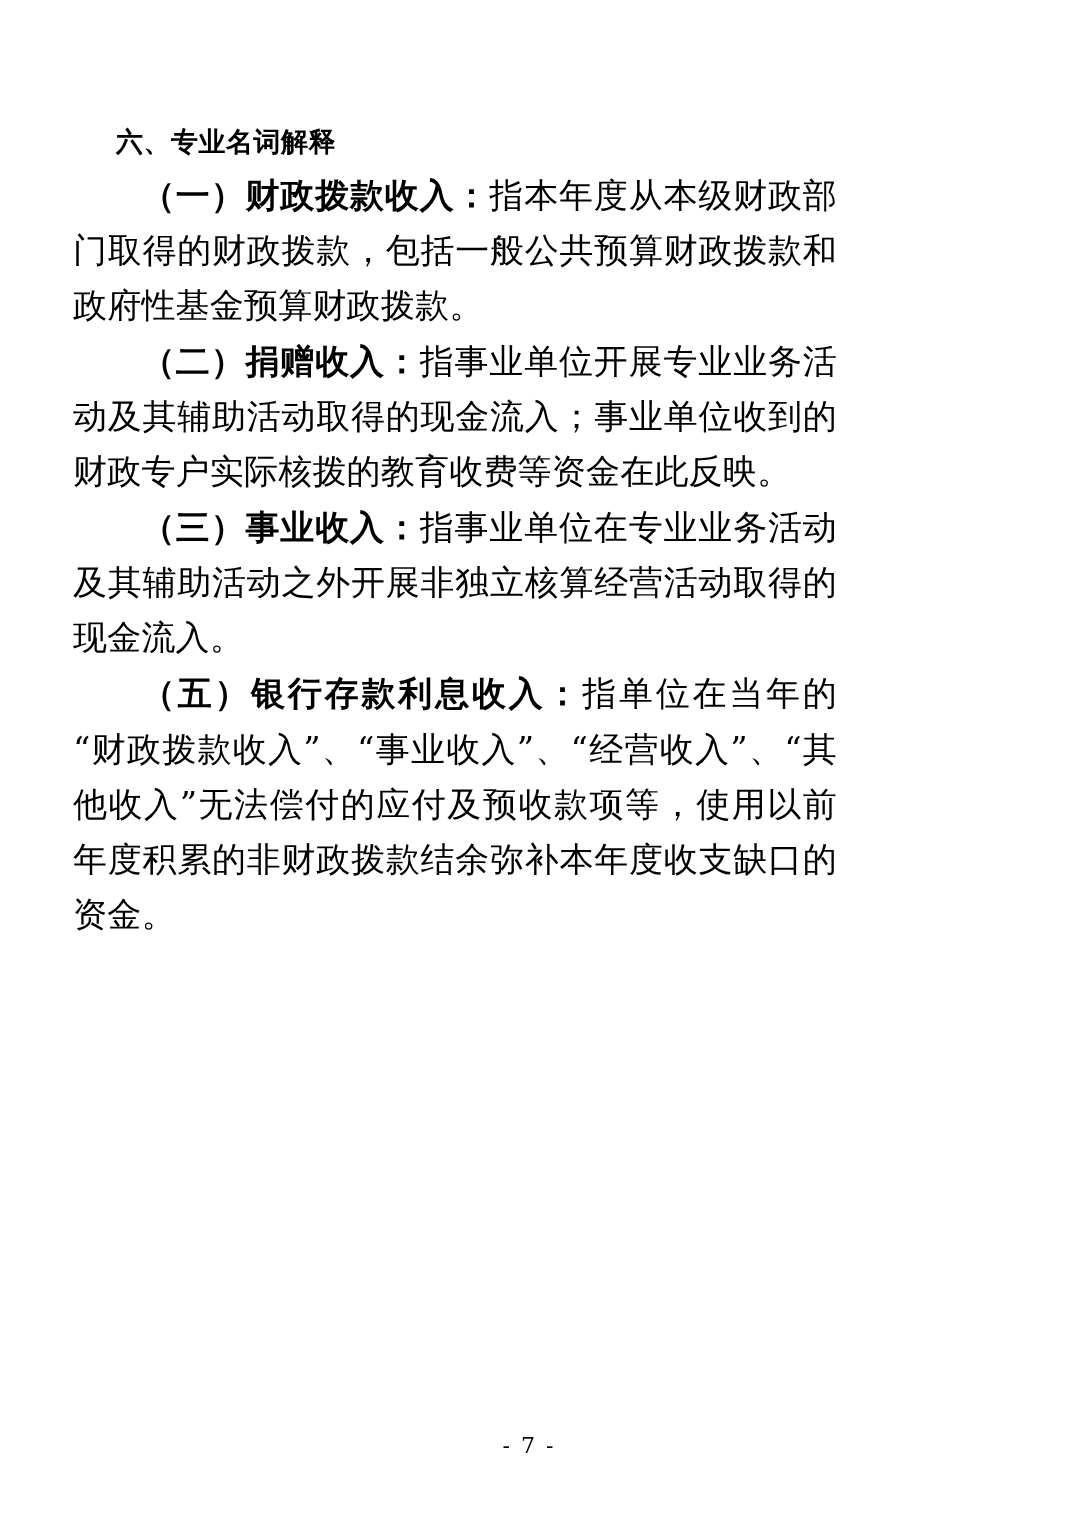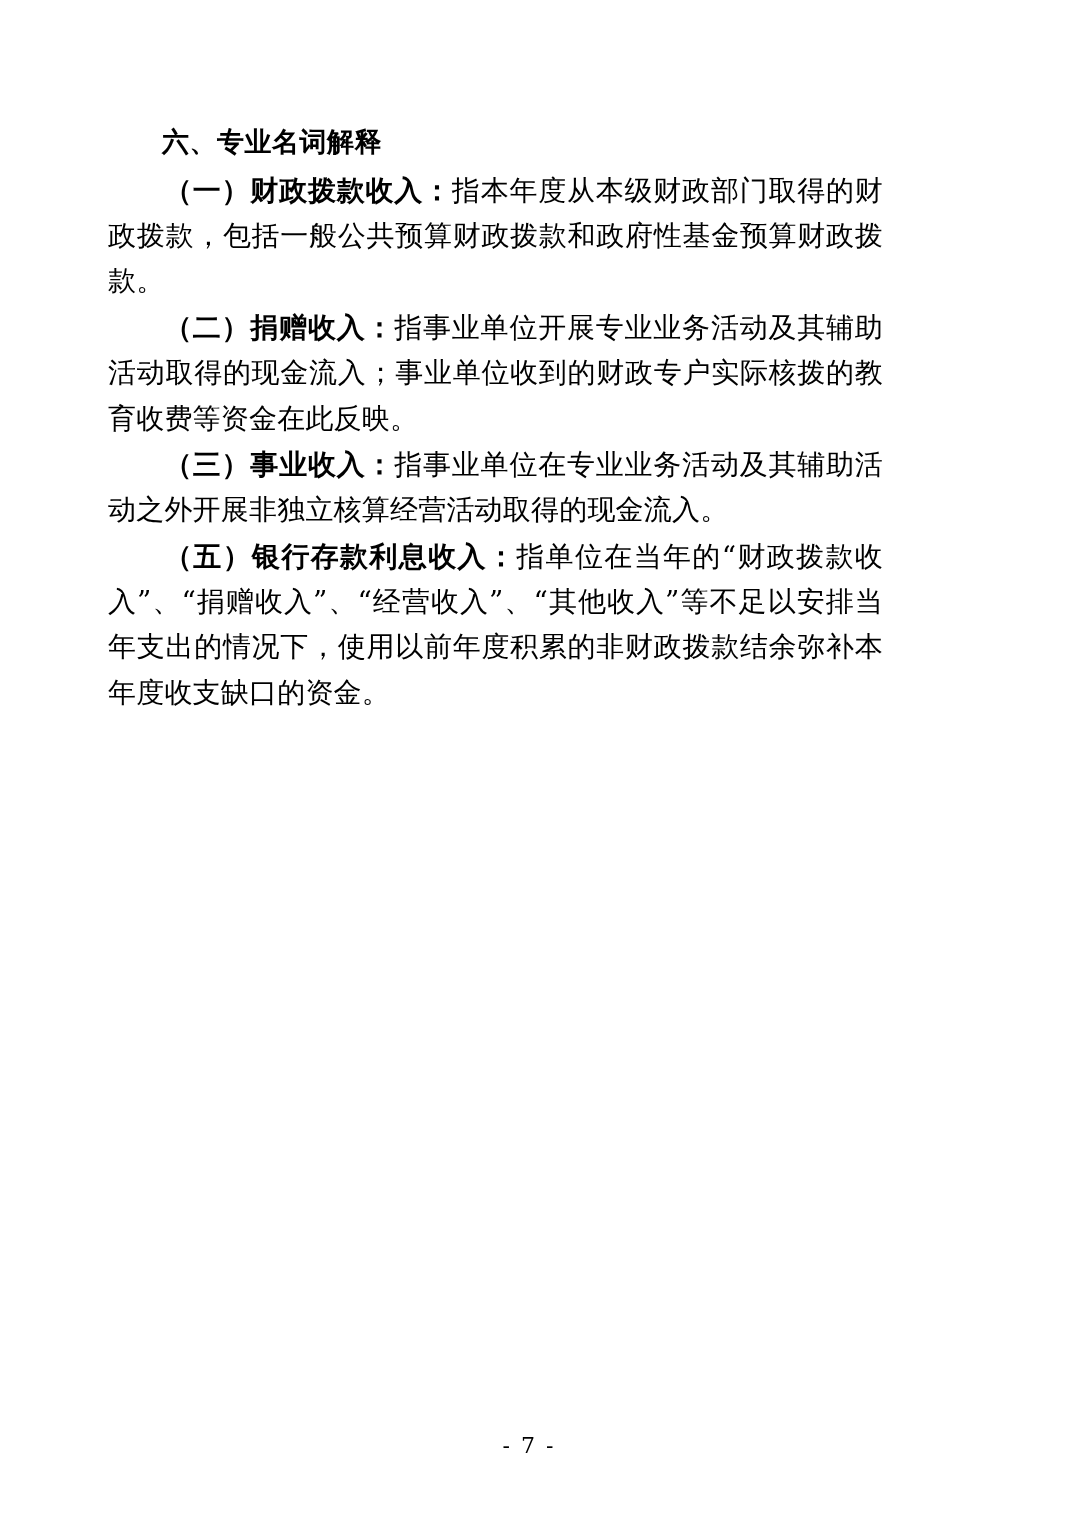--- a/index.html
+++ b/index.html
@@ -15,37 +15,37 @@
     position: relative;
     overflow: hidden;
   }
   .page {
     position: absolute;
     left: 0;
     top: 0;
     width: 1058px;
     height: 1520px;
     box-sizing: border-box;
-    padding: 120px 150px 60px 108px;
+    padding: 120px 150px 60px 62px;
   }
   .doc-body {
     width: 775px;
   }
   .heading {
     font-size: 27px;
     font-weight: bold;
     line-height: 1.62;
     text-indent: 2em;
     margin: 0 0 4px 0;
     letter-spacing: 0.5px;
   }
   p.para {
-    font-size: 28px;
+    font-size: 34px;
     line-height: 1.62;
-    margin: 0 0 1px 0;
+    margin: 0 0 1px 11px;
     text-indent: 2em;
     text-align: justify;
     text-justify: inter-ideograph;
     letter-spacing: 0.2px;
   }
   p.para .term {
     font-weight: bold;
   }
   .footer {
     position: absolute;
@@ -66,19 +66,19 @@
 
     <div class="heading">六、专业名词解释</div>
 
     <p class="para"><span class="term">（一）财政拨款收入：</span><span>指本年度从本级财政部门取得的财政拨款，包括一般公共预算财政拨款和政府性基金预算财政拨款。</span></p>
 
     <p class="para"><span class="term">（二）捐赠收入：</span><span>指事业单位开展专业业务活动及其辅助活动取得的现金流入；事业单位收到的财政专户实际核拨的教育收费等资金在此反映。</span></p>
 
     <p class="para"><span class="term">（三）事业收入：</span><span>指事业单位在专业业务活动及其辅助活动之外开展非独立核算经营活动取得的现金流入。</span></p>
 
 
-    <p class="para"><span class="term">（五）银行存款利息收入：</span><span>指单位在当年的“财政拨款收入”、“捐赠收入”、“经营收入”、“其他收入”等不足以安排当年支出的情况下，使用以前年度积累的非财政拨款结余弥补本年度收支缺口的资金。</span></p>
+    <p class="para"><span class="term">（五）银行存款利息收入：</span><span>指单位在当年的“财政拨款收入”、“事业收入”、“经营收入”、“其他收入”无法偿付的应付及预收款项等，使用以前年度积累的非财政拨款结余弥补本年度收支缺口的资金。</span></p>
 
 
   </div>
 
   <div class="footer">- 7 -</div>
 </div>
 
 </body></html>

